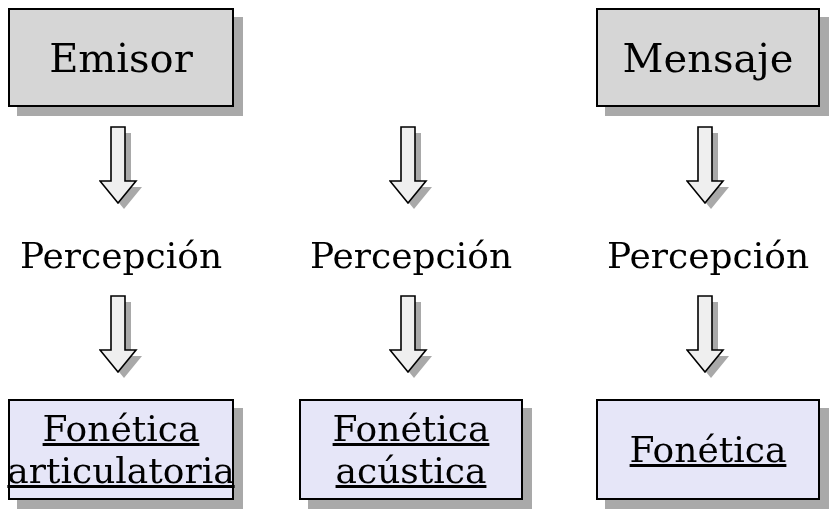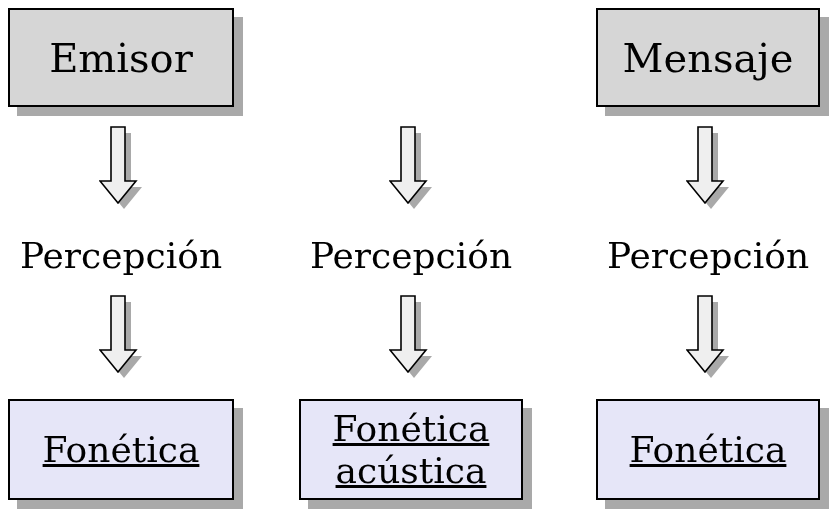--- a/index.html
+++ b/index.html
@@ -108,20 +108,21 @@
     <div class="arrow arrow2">
       <svg viewBox="0 0 44 84" xmlns="http://www.w3.org/2000/svg">
         <g transform="translate(6,6)">
             <polygon points="12,1 26,1 26,55 37,55 19,77 1,55 12,55" fill="#a9a9a9"></polygon>
           </g>
         <polygon points="12,1 26,1 26,55 37,55 19,77 1,55 12,55" fill="#efefef" stroke="#000" stroke-width="1.6"></polygon>
       </svg>
     </div>
     <div class="box bottombox">
       <span>Fonética</span>
+      <span>articulatoria</span>
     </div>
   </div>
 
   <div class="col col2">
     <div class="arrow arrow1">
       <svg viewBox="0 0 44 84" xmlns="http://www.w3.org/2000/svg">
         <g transform="translate(6,6)">
             <polygon points="12,1 26,1 26,55 37,55 19,77 1,55 12,55" fill="#a9a9a9"></polygon>
           </g>
         <polygon points="12,1 26,1 26,55 37,55 19,77 1,55 12,55" fill="#efefef" stroke="#000" stroke-width="1.6"></polygon>

